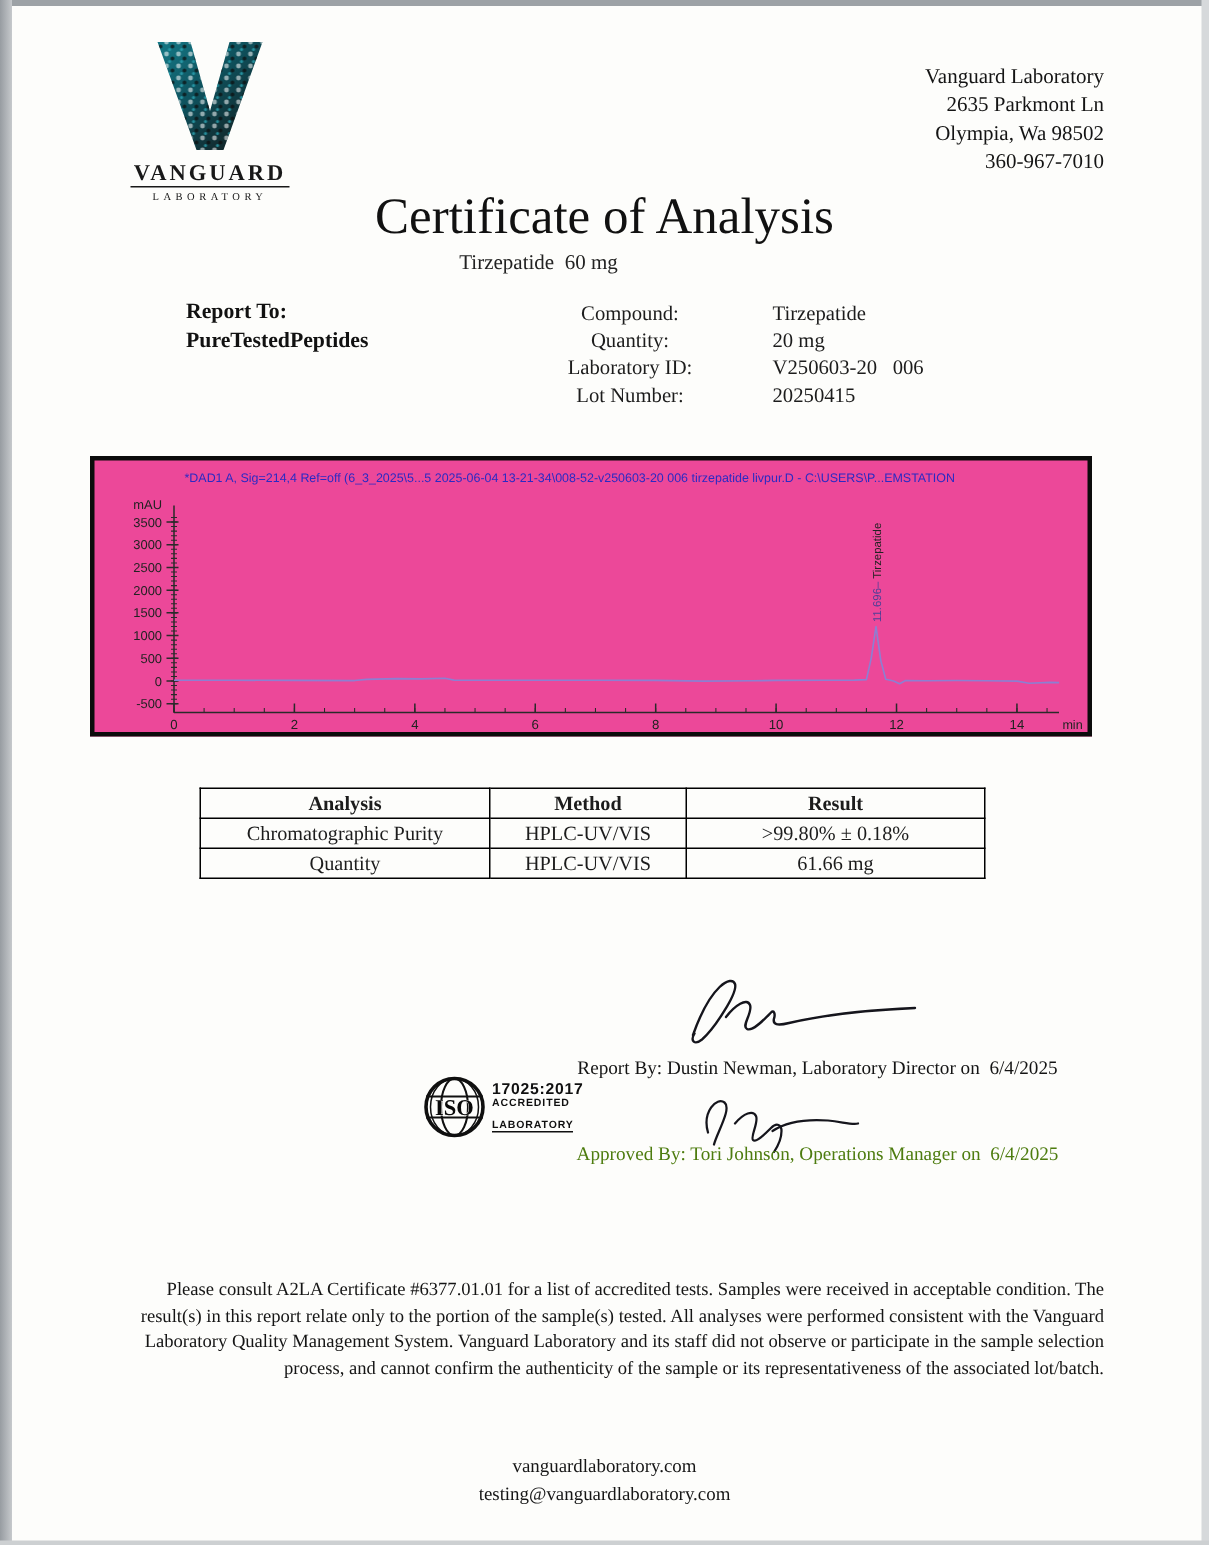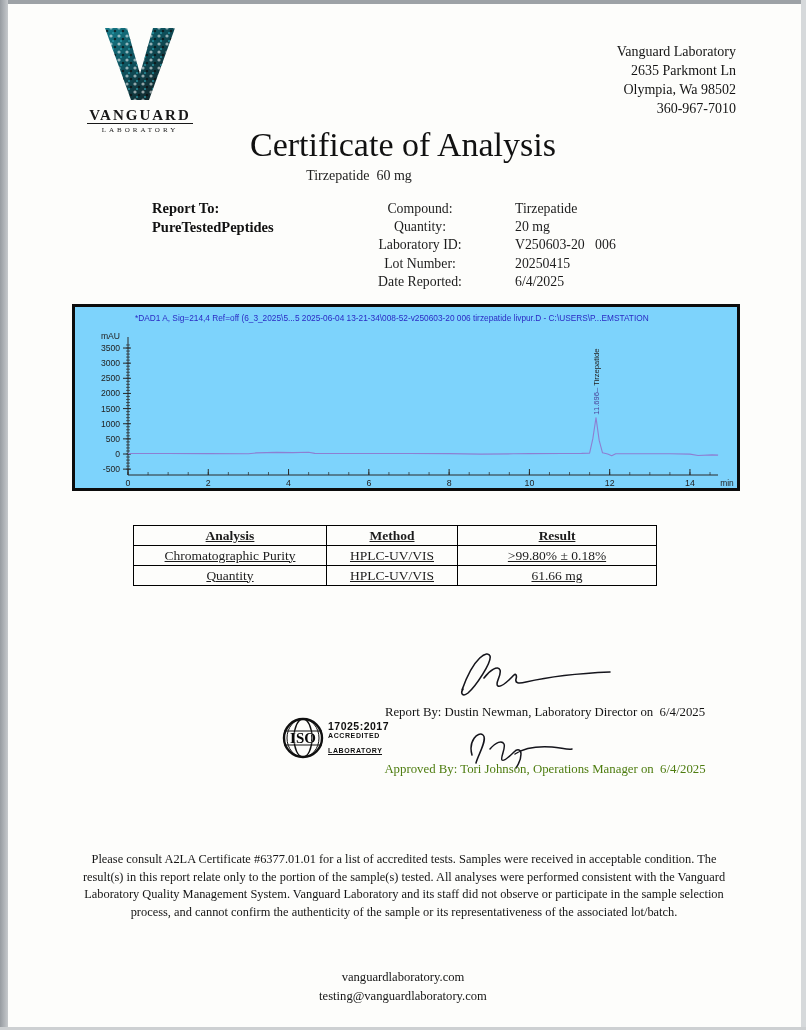--- a/index.html
+++ b/index.html
@@ -21,50 +21,50 @@
   .logo-sub{font-size:7px;letter-spacing:3px;color:#181818;margin-top:2px;}
 
   
   .address{position:absolute;right:70px;top:42px;text-align:right;font-size:14px;line-height:19px;color:#141414;}
 
   
   .title{position:absolute;left:0;top:126px;width:806px;text-align:center;font-size:34px;color:#111;}
   .subtitle{position:absolute;left:0;top:168px;width:718px;text-align:center;font-size:14px;color:#222;white-space:pre-wrap;}
 
   
-  .report-to{position:absolute;left:124px;top:199px;font-size:14.5px;font-weight:bold;line-height:19px;color:#111;margin-left:28px;}
+  .report-to{position:absolute;left:124px;top:199px;font-size:14.5px;font-weight:bold;line-height:19px;color:#111;}
   .details{position:absolute;left:330px;top:200px;width:360px;font-size:13.8px;line-height:18.2px;}
   .detail-row{display:flex;}
   .detail-label{width:180px;text-align:center;white-space:pre-wrap;}
   .detail-value{margin-left:5px;text-align:left;white-space:pre-wrap;}
 
   
-  .chromatogram{position:absolute;left:72px;top:304px;width:662px;height:181px;border:3px solid #0c0c0c;background:#7dd3fc;}
+  .chromatogram{position:absolute;left:60px;top:304px;width:662px;height:181px;border:3px solid #0c0c0c;background:#ec4899;}
 
   
   .results-table{position:absolute;left:133px;top:525px;border-collapse:collapse;font-size:13.5px;}
-  .results-table th,.results-table td{border:1.4px solid #000;text-align:center;padding:1px 6px;height:17px;text-decoration:underline;}
+  .results-table th,.results-table td{border:1.4px solid #000;text-align:center;padding:1px 6px;height:17px;}
   .results-table th{font-weight:bold;}
   .col-analysis{width:180px;}
   .col-method{width:118px;}
   .col-result{width:186px;}
 
   
   .sig1{position:absolute;left:452px;top:646px;}
   .report-by{position:absolute;left:375px;top:705px;width:340px;text-align:center;font-size:12.8px;white-space:pre-wrap;color:#141414;}
   .iso-badge{position:absolute;left:281px;top:716px;display:flex;align-items:center;}
   .iso-text{margin-left:3px;font-family:"Liberation Sans",sans-serif;color:#101010;}
   .iso-line1{font-size:10.5px;font-weight:bold;letter-spacing:0.5px;}
   .iso-line2{font-size:7px;font-weight:bold;letter-spacing:0.6px;}
   .iso-line3{font-size:7px;font-weight:bold;letter-spacing:0.6px;border-bottom:1px solid #101010;display:inline-block;}
   .sig2{position:absolute;left:458px;top:727px;}
   .approved-by{position:absolute;left:365px;top:762px;width:360px;text-align:center;font-size:12.8px;white-space:pre-wrap;color:#4d7c0f;}
 
   
-  .disclaimer{position:absolute;left:72px;top:851px;width:664px;text-align:center;font-size:12.4px;line-height:17.6px;color:#151515;}
+  .disclaimer{position:absolute;left:72px;top:851px;width:664px;text-align:right;font-size:12.4px;line-height:17.6px;color:#151515;}
   .footer{position:absolute;left:0;top:968px;width:806px;text-align:center;font-size:12.6px;line-height:19px;color:#161616;}
 </style>
 </head>
 <body>
 
 <div class="edge-top"></div>
 <div class="edge-left"></div>
 <div class="edge-right"></div>
 <div class="edge-bottom"></div>
 
@@ -115,24 +115,20 @@
     <span class="detail-label">Quantity:</span>
     <span class="detail-value">20 mg</span>
   </div>
   <div class="detail-row">
     <span class="detail-label">Laboratory ID:</span>
     <span class="detail-value">V250603-20   006</span>
   </div>
   <div class="detail-row">
     <span class="detail-label">Lot Number:</span>
     <span class="detail-value">20250415</span>
-  </div>
-  <div class="detail-row">
-    <span class="detail-label">Date Reported:</span>
-    <span class="detail-value">6/4/2025</span>
   </div>
 </div>
 
 <div class="chromatogram">
   <svg id="chromatogram-svg" width="662" height="181" viewBox="0 0 662 181">
       <text x="60" y="14" font-size="8.3" fill="#2a2ac4" font-family="Liberation Sans, sans-serif">*DAD1 A, Sig=214,4 Ref=off (6_3_2025\5...5 2025-06-04 13-21-34\008-52-v250603-20 006 tirzepatide livpur.D - C:\USERS\P...EMSTATION</text>
       <line x1="53" y1="30" x2="53" y2="168" stroke="#2a2a2a" stroke-width="1"></line>
       <line x1="53" y1="168" x2="643" y2="168" stroke="#2a2a2a" stroke-width="1"></line>
       <line x1="51" y1="162.14" x2="55" y2="162.14" stroke="#2a2a2a" stroke-width="0.7"></line>
       <line x1="51" y1="159.112" x2="55" y2="159.112" stroke="#2a2a2a" stroke-width="0.7"></line>

